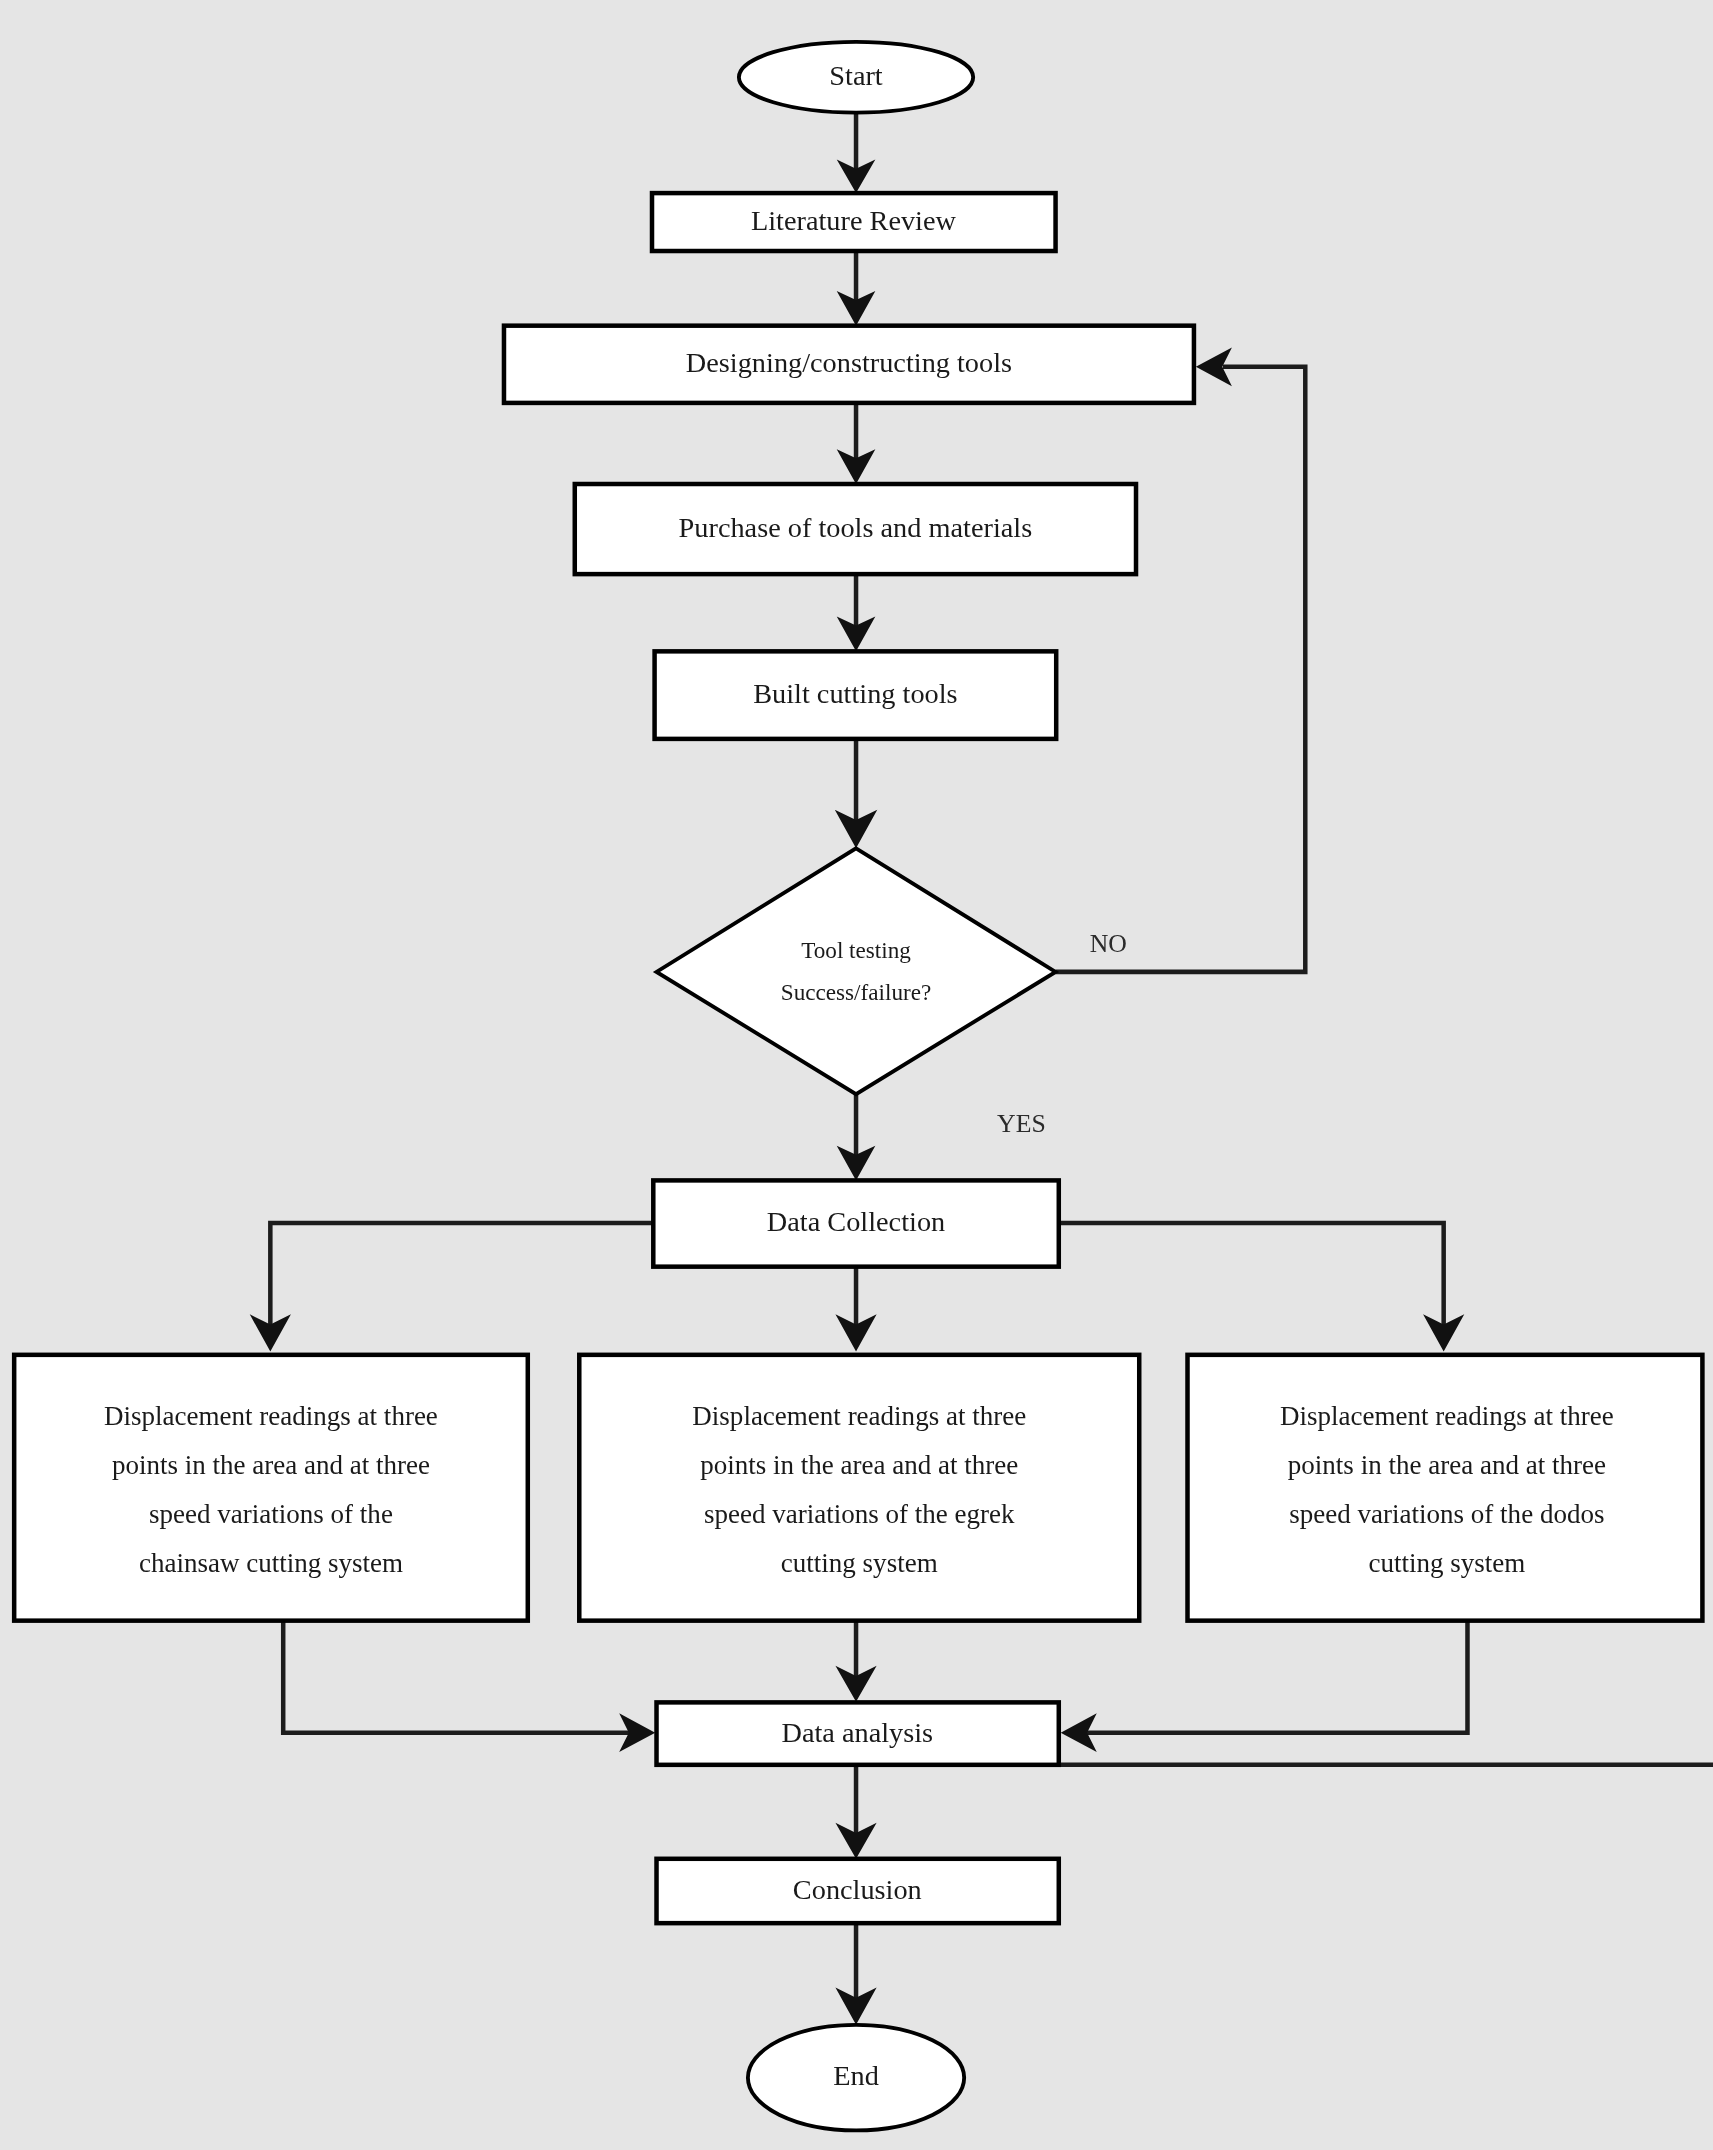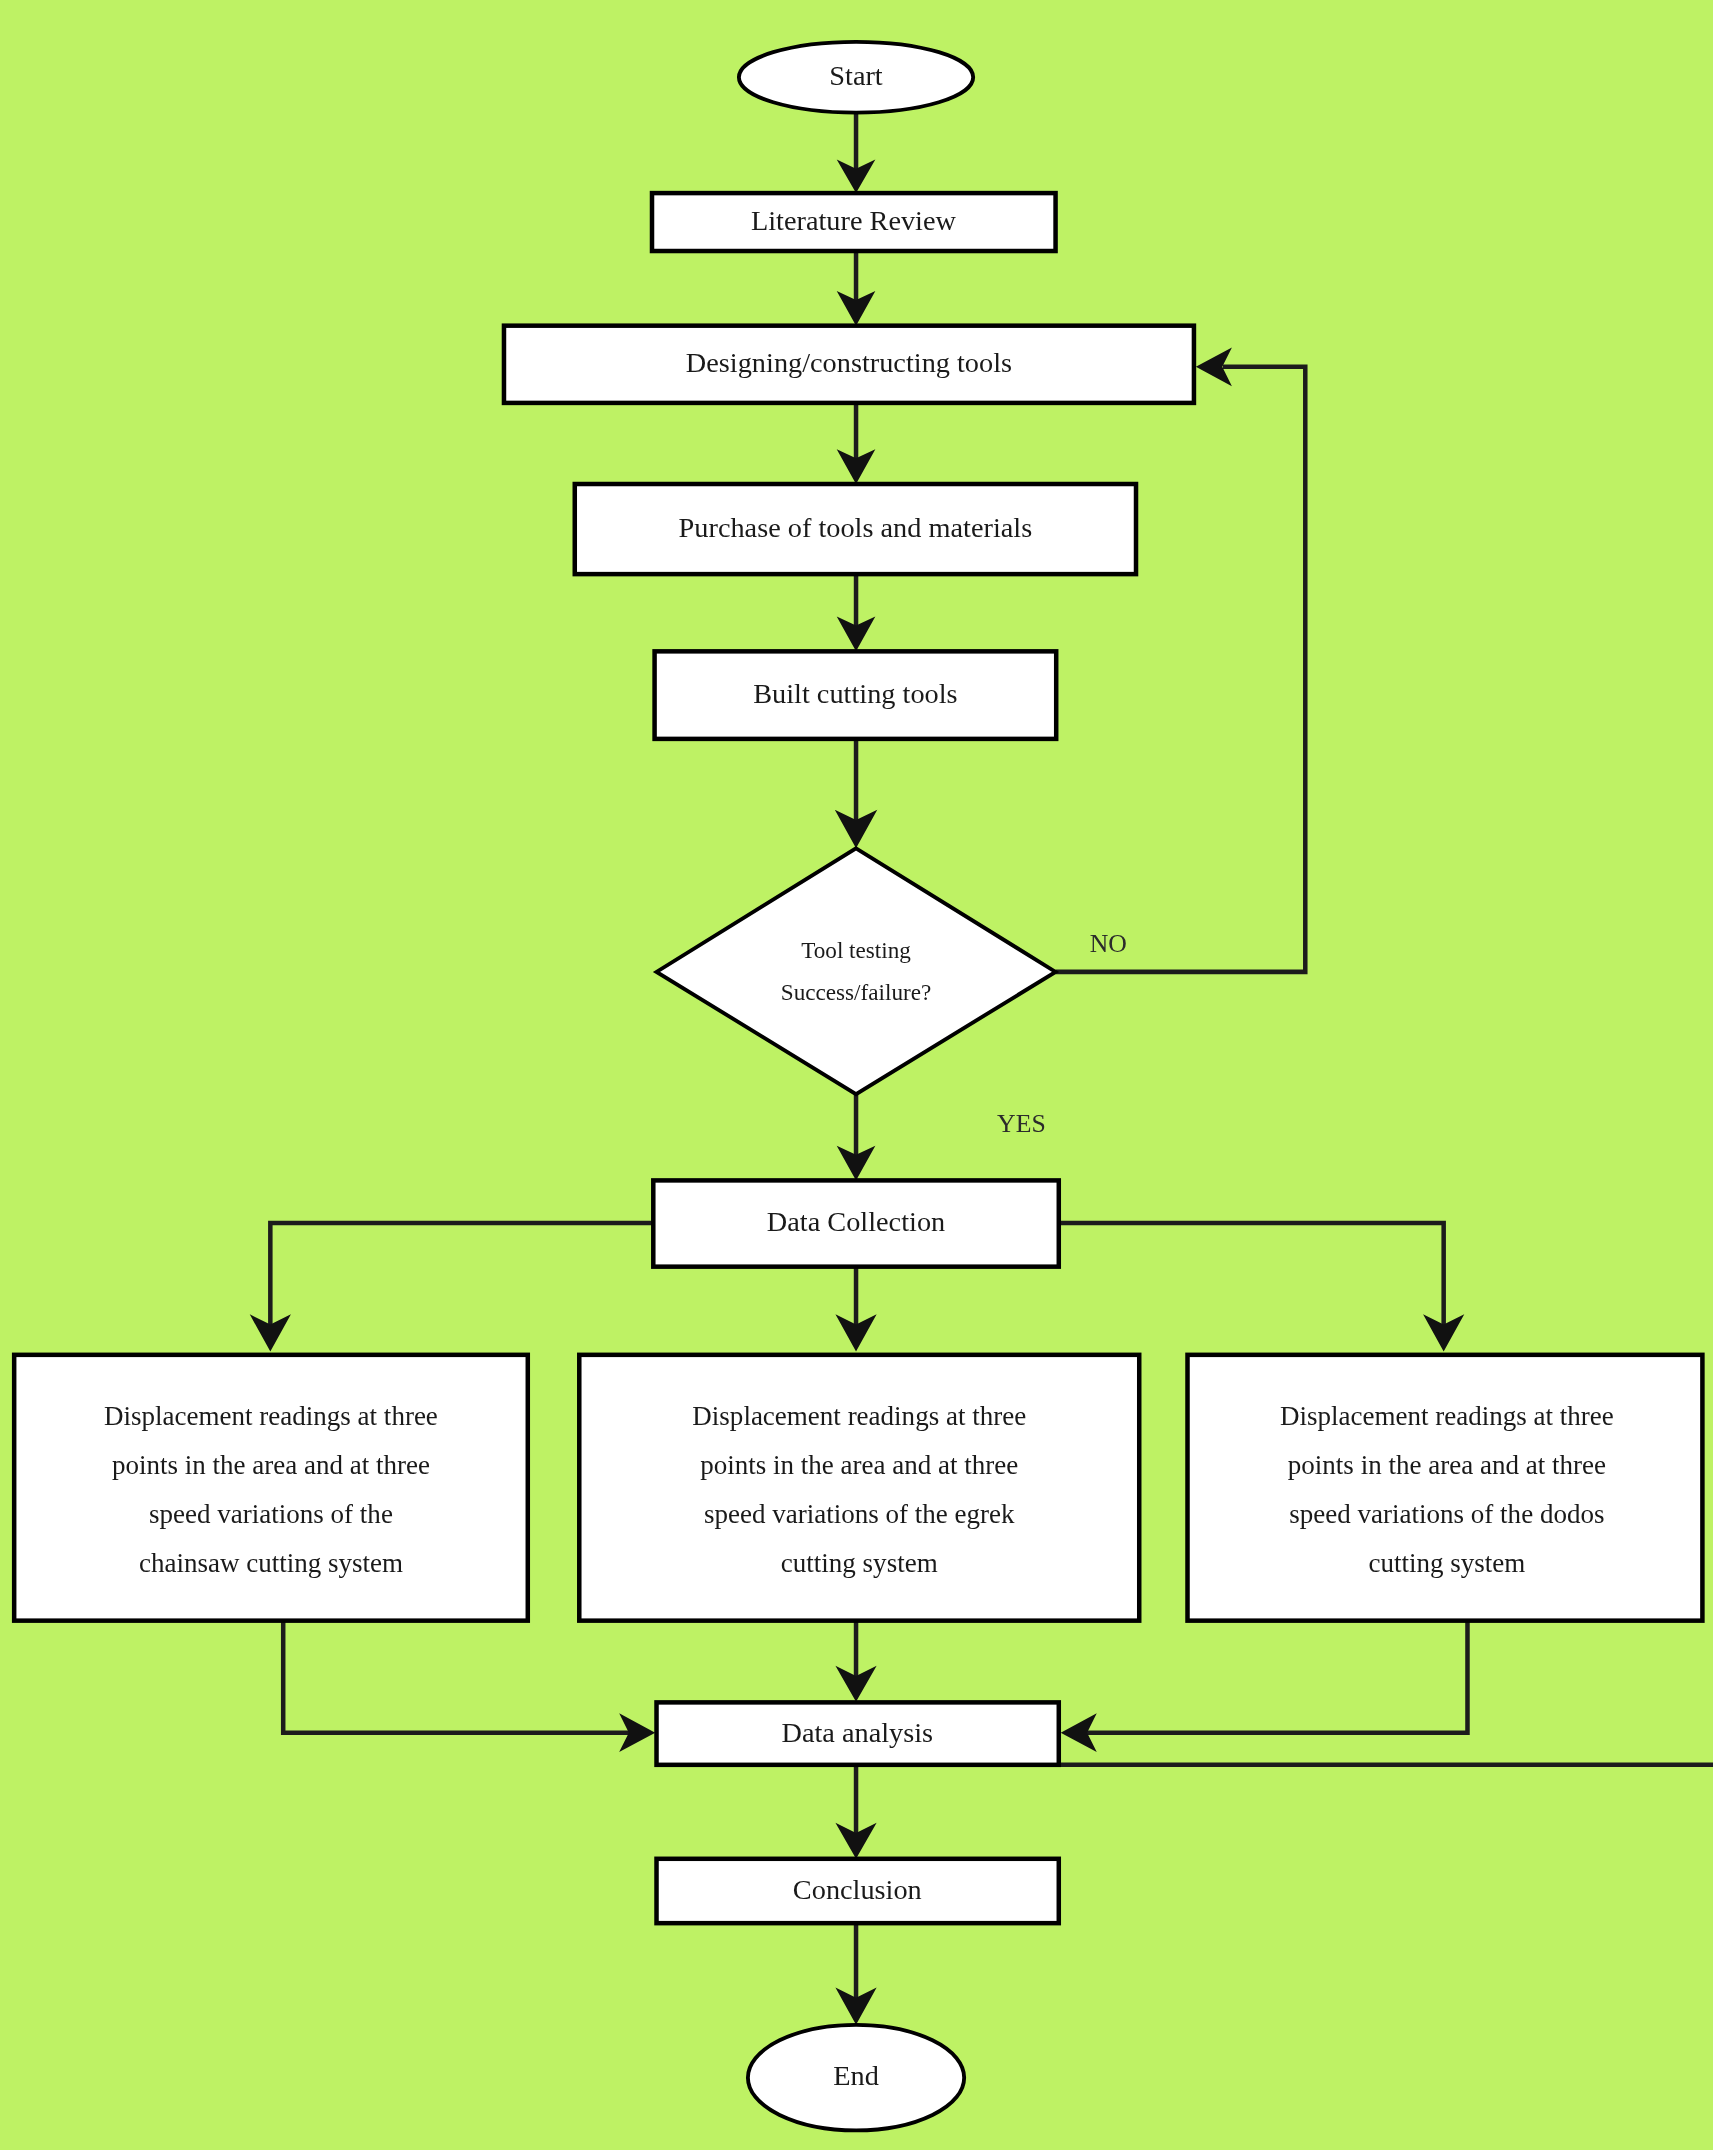--- a/index.html
+++ b/index.html
@@ -11,21 +11,21 @@
   body {
     width: 1714px;
     height: 2151px;
     font-family: "Liberation Serif", "DejaVu Serif", serif;
     overflow: hidden;
   }
   #flowchart-root {
     position: relative;
     width: 1714px;
     height: 2151px;
-    background: #bef264;
+    background: #e5e5e5;
   }
   svg.fc {
     position: absolute;
     top: 0;
     left: 0;
     width: 1714px;
     height: 2151px;
     display: block;
   }
   .shape-stroke { stroke: #000000; fill: #ffffff; }

